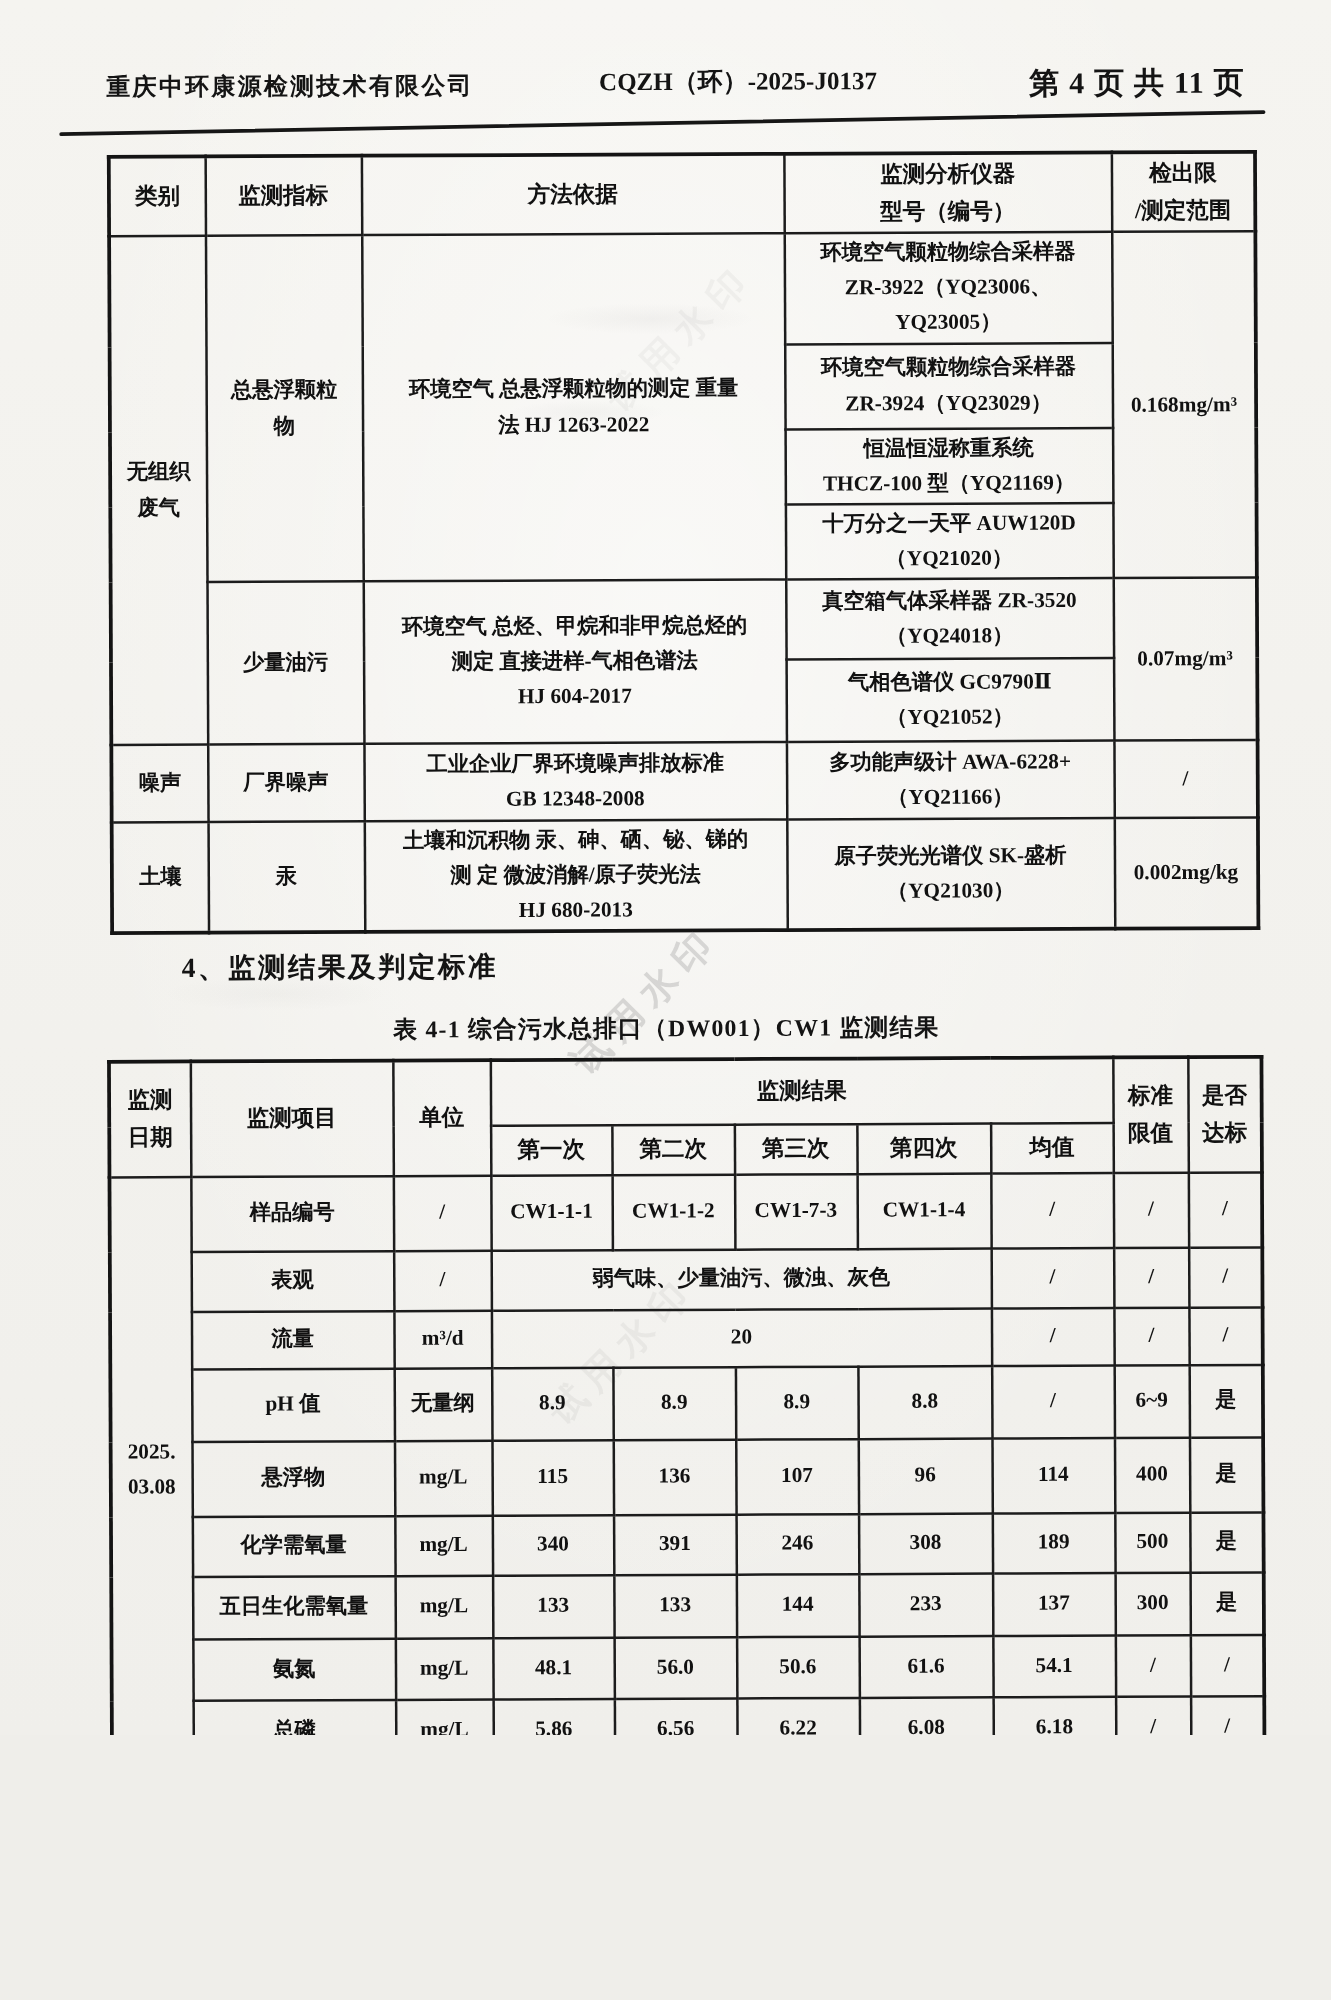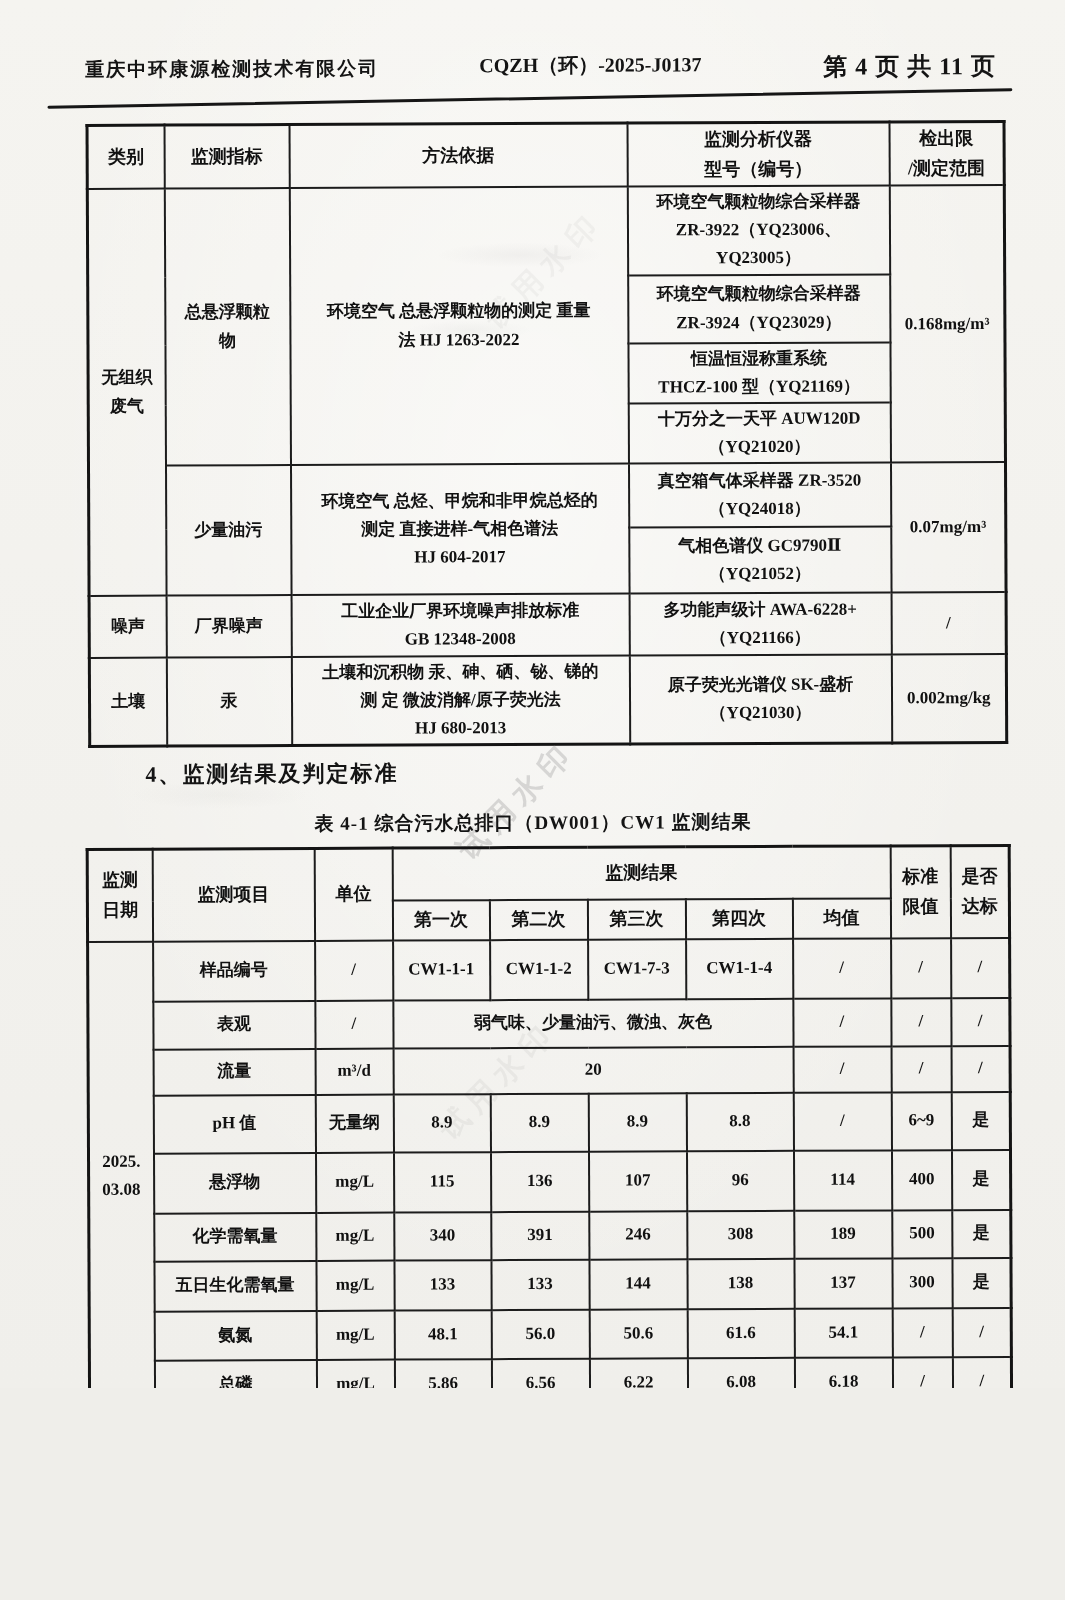--- a/index.html
+++ b/index.html
@@ -256,21 +256,21 @@
         <td>189</td>
         <td>500</td>
         <td>是</td>
       </tr>
       <tr style="height:50px">
         <td>五日生化需氧量</td>
         <td>mg/L</td>
         <td>133</td>
         <td>133</td>
         <td>144</td>
-        <td>138</td>
+        <td>233</td>
         <td>137</td>
         <td>300</td>
         <td>是</td>
       </tr>
       <tr style="height:49px">
         <td>氨氮</td>
         <td>mg/L</td>
         <td>48.1</td>
         <td>56.0</td>
         <td>50.6</td>

